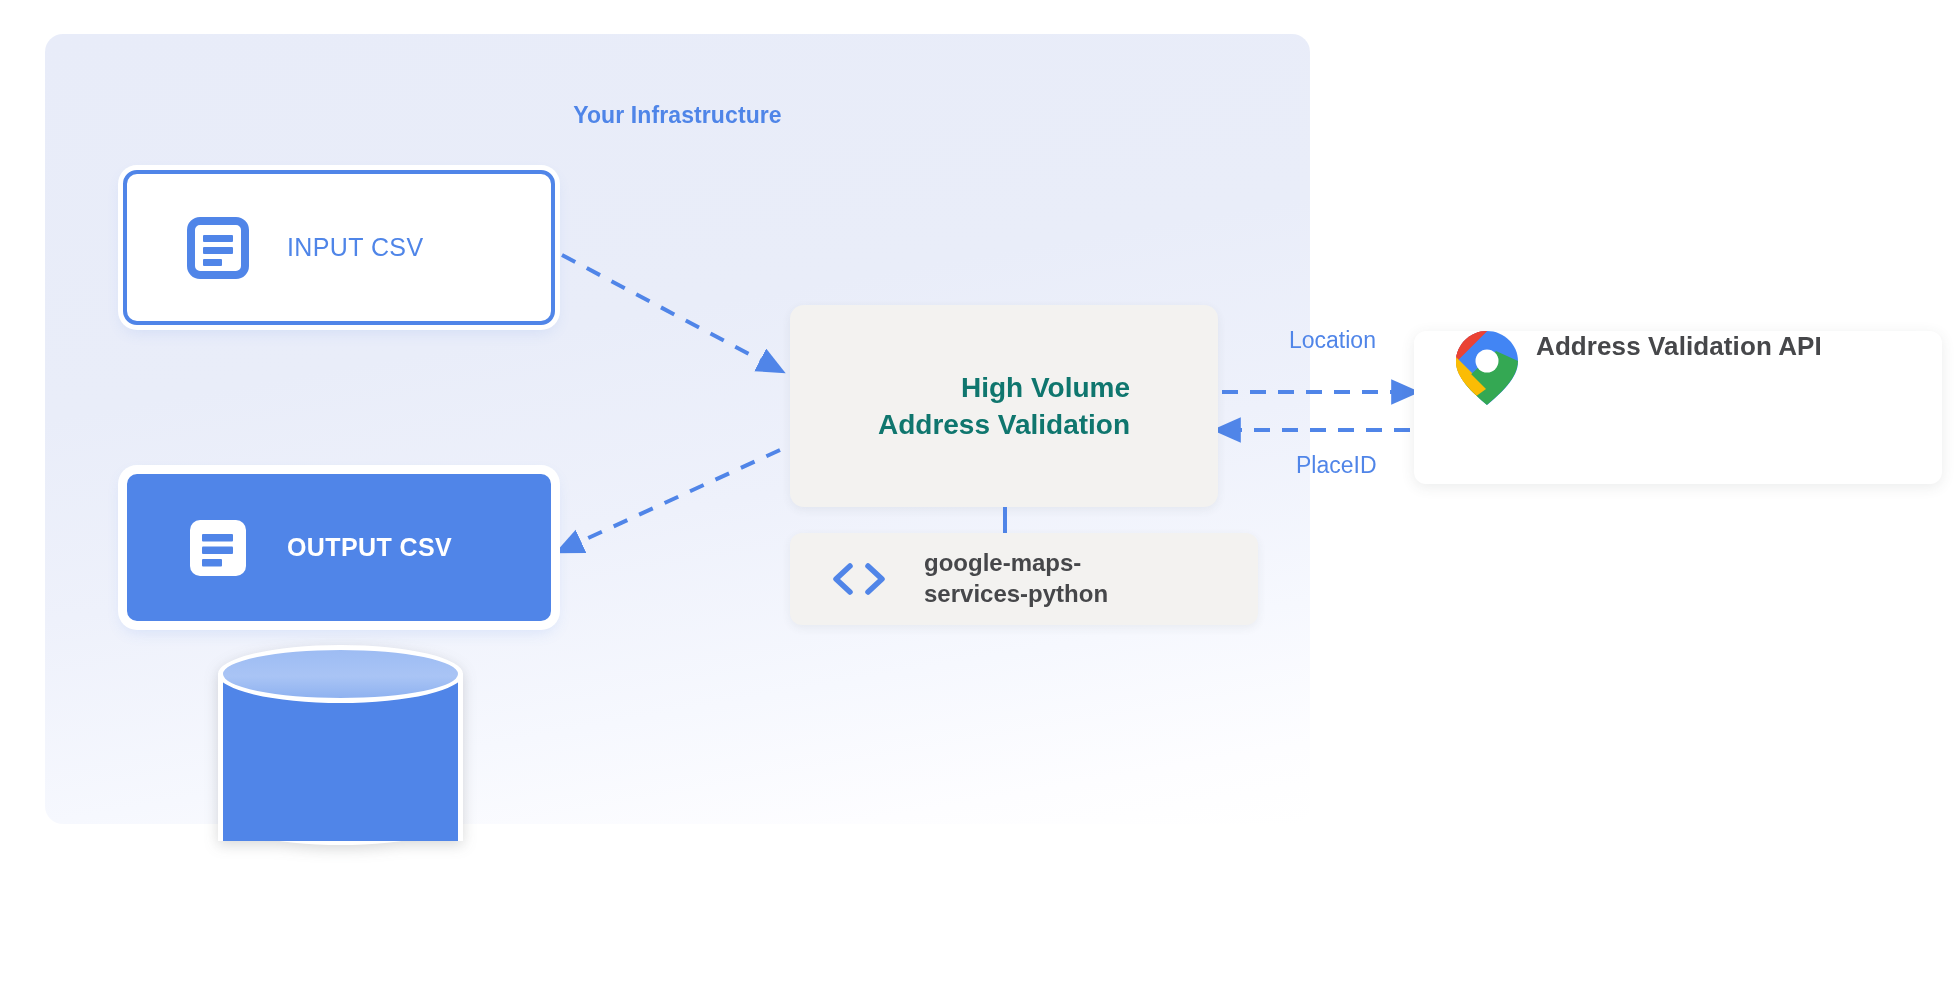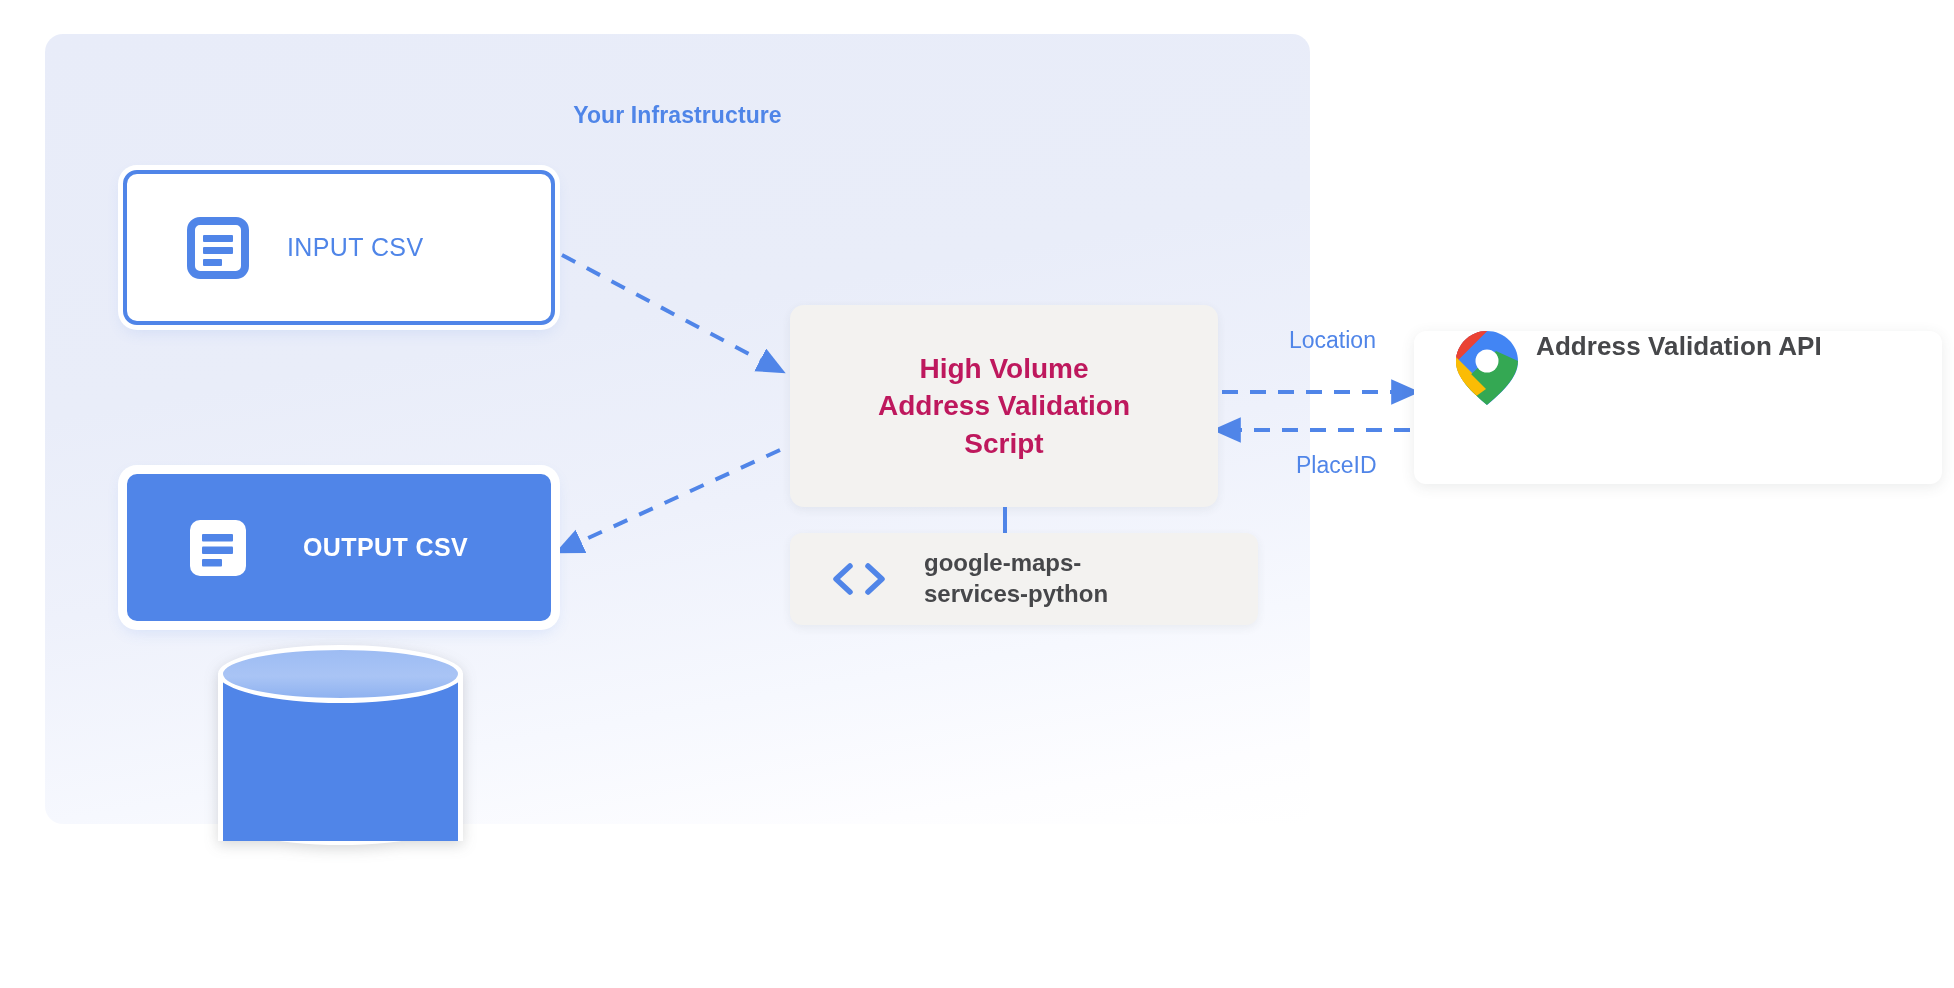--- a/index.html
+++ b/index.html
@@ -81,21 +81,21 @@
   
   .output-csv {
     left: 123px;
     top: 470px;
     width: 432px;
     height: 155px;
     background: #5085e8;
     border: 4px solid #ffffff;
     box-shadow: 0 0 0 5px #ffffff, 0 6px 16px rgba(80,133,232,0.18);
     padding-left: 60px;
-    gap: 54px;
+    gap: 38px;
   }
   .output-csv .card-label {
     font-size: 25px;
     font-weight: bold;
     color: #ffffff;
     letter-spacing: 0.4px;
   }
 
   
   .doc-icon { width: 62px; height: 62px; flex: 0 0 auto; }
@@ -108,24 +108,24 @@
     width: 428px;
     height: 202px;
     border-radius: 14px;
     background: #f3f2f0;
     display: flex;
     align-items: center;
     justify-content: center;
     box-shadow: 0 3px 10px rgba(60,64,67,0.07);
   }
   .script-text {
-    text-align: center;
+    text-align: right;
     font-size: 28px;
     font-weight: bold;
-    color: #be185d;
+    color: #0f766e;
     line-height: 1.33;
     padding: 0 14px;
   }
 
   
   .script-lib-connector {
     position: absolute;
     left: 1003px;
     top: 507px;
     width: 4px;
@@ -316,21 +316,20 @@
         <rect x="15" y="42" width="20" height="7.5" rx="1" fill="#5085e8"></rect>
       </svg>
     </span>
     <span class="card-label">OUTPUT CSV</span>
   </div>
 
   <div class="script-box">
     <div class="script-text">
       <div>High Volume</div>
       <div>Address Validation</div>
-      <div>Script</div>
     </div>
   </div>
 
   <div class="script-lib-connector"></div>
 
   <div class="lib-box">
     <span class="code-icon">
       <svg viewBox="0 0 58 40" xmlns="http://www.w3.org/2000/svg" width="58" height="40">
         <polyline points="20,7 6,20 20,33" fill="none" stroke="#5085e8" stroke-width="5.5" stroke-linecap="round" stroke-linejoin="round"></polyline>
         <polyline points="38,7 52,20 38,33" fill="none" stroke="#5085e8" stroke-width="5.5" stroke-linecap="round" stroke-linejoin="round"></polyline>

